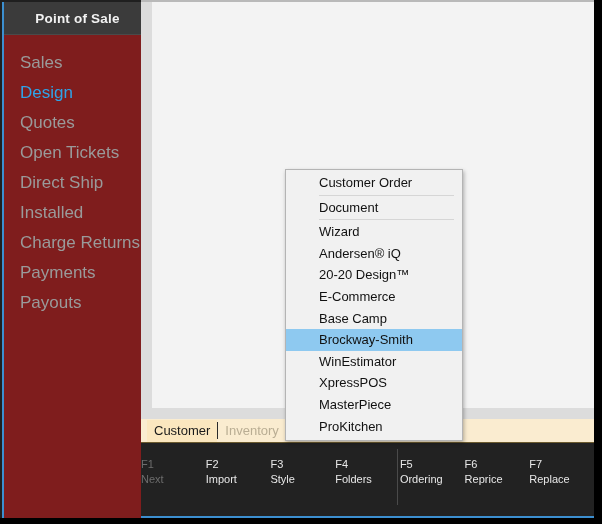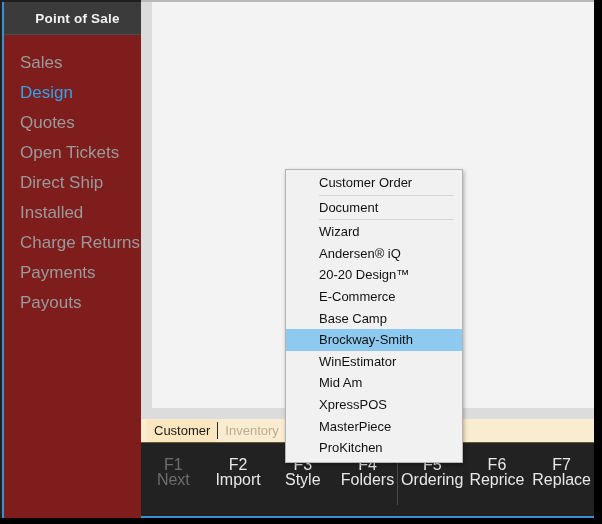--- a/index.html
+++ b/index.html
@@ -132,22 +132,21 @@
     background: #222222;
   }
   #fkey-row {
     position: relative;
     display: flex;
     height: 100%;
     padding-top: 14px;
   }
   .fkey {
     flex: 1 1 0;
-    text-align: center;
-    font-size: 16px;
+    font-size: 11px;
     line-height: 15px;
     color: #e8e8e8;
     cursor: default;
   }
   .fkey.disabled { color: #6d6d6d; }
   .fkey .fk-num { display: block; }
   .fkey .fk-lbl { display: block; }
   #fkey-divider {
     position: absolute;
     left: 256px;
@@ -354,23 +353,20 @@
     <div class="menu-item">
       <span>Base Camp</span>
     </div>
     <div class="menu-item selected">
       <span>Brockway-Smith</span>
     </div>
     <div class="menu-item">
       <span>WinEstimator</span>
     </div>
     <div class="menu-item">
-      <span>Mid Am</span>
-    </div>
-    <div class="menu-item">
       <span>XpressPOS</span>
     </div>
     <div class="menu-item">
       <span>MasterPiece</span>
     </div>
     <div class="menu-item">
       <span>ProKitchen</span>
     </div>
   </div>
 

